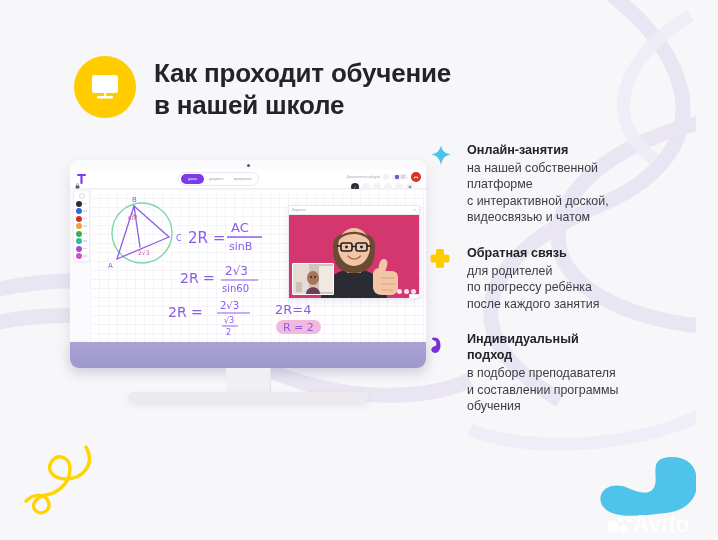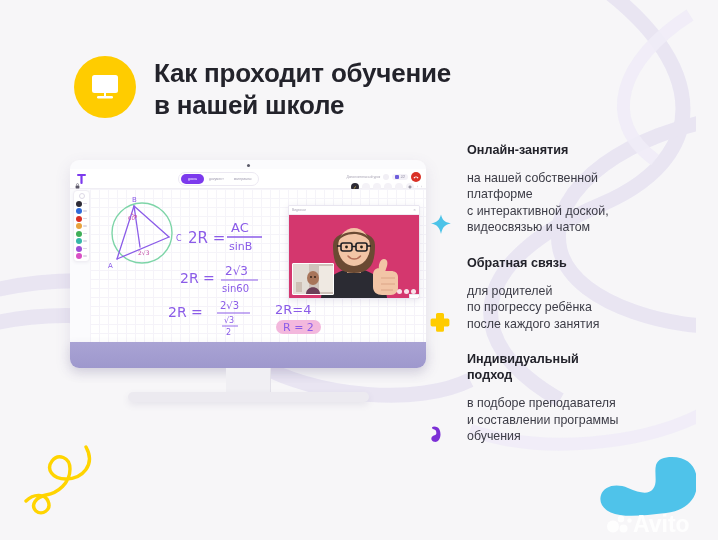--- a/index.html
+++ b/index.html
@@ -99,25 +99,25 @@
   .vp-bar{height:8px;background:#fff;border-bottom:1px solid #efedf4;display:flex;align-items:center;justify-content:space-between;padding:0 3px;}
   .vp-bar .t{font-size:3.2px;color:#a9a5b6;}
   .vp-body{position:relative;height:83px;background:#d4376e;overflow:hidden;}
   .vp-inset{position:absolute;left:3px;bottom:3px;width:40px;height:30px;border:1px solid #fff;border-radius:1px;overflow:hidden;background:#c9b9b0;}
   .vp-ctrls{position:absolute;right:3px;bottom:4px;display:flex;gap:2px;}
   .vp-ctrls i{width:5px;height:5px;border-radius:50%;background:rgba(255,255,255,.85);display:block;}
   .vp-resize{position:absolute;right:-1px;bottom:-7px;width:9px;height:9px;background:#fff;border:1px solid #e9e6f0;}
 
   
   .features{position:absolute;left:430px;top:143px;width:262px;}
-  .feature{display:flex;gap:11px;margin-bottom:20px;align-items:flex-end;}
+  .feature{display:flex;gap:11px;margin-bottom:20px;}
   .f-icon{width:26px;flex:0 0 26px;display:flex;justify-content:flex-start;padding-top:2px;}
   .f-body{flex:1;}
   .f-title{font-size:12.6px;font-weight:bold;color:#23232b;line-height:1.27;white-space:pre-line;}
-  .f-text{font-size:12.4px;color:#3c3c46;line-height:1.33;white-space:pre-line;margin-top:11px;}
+  .f-text{font-size:12.4px;color:#3c3c46;line-height:1.33;white-space:pre-line;margin-top:1px;}
 
   
   .squiggle{position:absolute;left:22px;top:443px;width:74px;height:72px;}
   .blob{position:absolute;left:598px;top:455px;width:110px;height:74px;}
   .watermark{position:absolute;left:604px;top:506px;width:108px;height:30px;}
 </style>
 </head>
 <body>
 
 <div id="stage">

